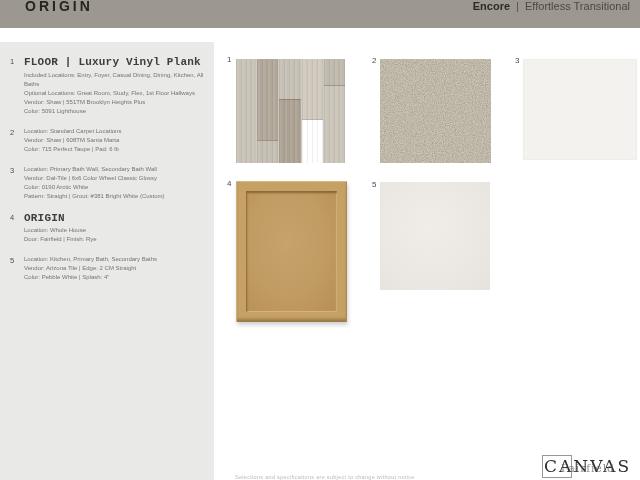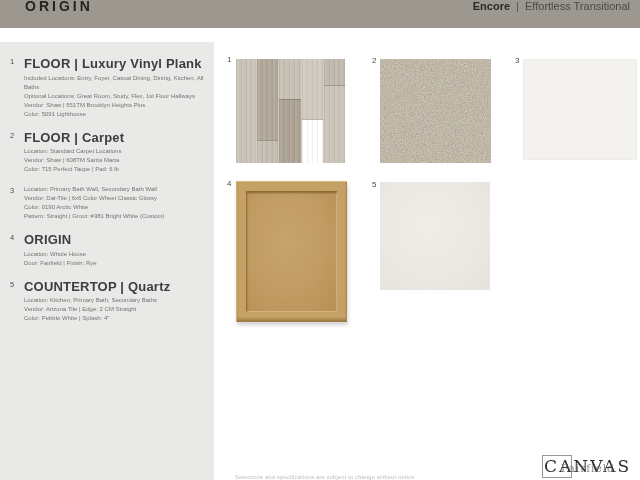--- a/index.html
+++ b/index.html
@@ -22,22 +22,23 @@
   .sidebar {
     position:absolute; left:0; top:42px; width:214px; height:438px;
     background:#e9e9e7; padding:14px 6px 0 10px;
   }
   .spec-item { display:flex; margin-bottom:11px; }
   .spec-num {
     width:14px; flex:0 0 14px; font-size:7.5px; color:#4e4e4e; padding-top:1px;
   }
   .spec-body { width:184px; }
   .spec-cat {
-    font-size:13px; font-weight:bold; color:#3e3e3e; letter-spacing:.2px;
+    font-size:11px; font-weight:bold; color:#3e3e3e; letter-spacing:.2px;
     margin-bottom:2.5px;
+    font-family:Liberation Mono, monospace;
   }
   .spec-line {
     display:block; font-size:6px; line-height:9px; color:#747474;
   }
   
   .board {
     position:absolute; left:214px; top:42px; width:426px; height:438px;
     background:#ffffff;
   }
   .sw-label { position:absolute; font-size:8px; color:#4a4a4a; }
@@ -120,21 +121,20 @@
         <span class="spec-line">Included Locations: Entry, Foyer, Casual Dining, Dining, Kitchen, All Baths</span>
         <span class="spec-line">Optional Locations: Great Room, Study, Flex, 1st Floor Hallways</span>
         <span class="spec-line">Vendor: Shaw | 551TM Brooklyn Heights Plus</span>
         <span class="spec-line">Color: 5091 Lighthouse</span>
       </div>
     </div>
 
     <div class="spec-item">
       <div class="spec-num">2</div>
       <div class="spec-body">
-        <div class="spec-cat">FLOOR | Carpet</div>
         <span class="spec-line">Location: Standard Carpet Locations</span>
         <span class="spec-line">Vendor: Shaw | 608TM Santa Marta</span>
         <span class="spec-line">Color: 715 Perfect Taupe | Pad: 6 lb</span>
       </div>
     </div>
 
     <div class="spec-item">
       <div class="spec-num">3</div>
       <div class="spec-body">
         <span class="spec-line">Location: Primary Bath Wall, Secondary Bath Wall</span>
@@ -149,21 +149,20 @@
       <div class="spec-body">
         <div class="spec-cat">ORIGIN</div>
         <span class="spec-line">Location: Whole House</span>
         <span class="spec-line">Door: Fairfield | Finish: Rye</span>
       </div>
     </div>
 
     <div class="spec-item">
       <div class="spec-num">5</div>
       <div class="spec-body">
-        <div class="spec-cat">COUNTERTOP | Quartz</div>
         <span class="spec-line">Location: Kitchen, Primary Bath, Secondary Baths</span>
         <span class="spec-line">Vendor: Arizona Tile | Edge: 2 CM Straight</span>
         <span class="spec-line">Color: Pebble White | Splash: 4"</span>
       </div>
     </div>
 
   </div>
 
   <div class="board">
 

